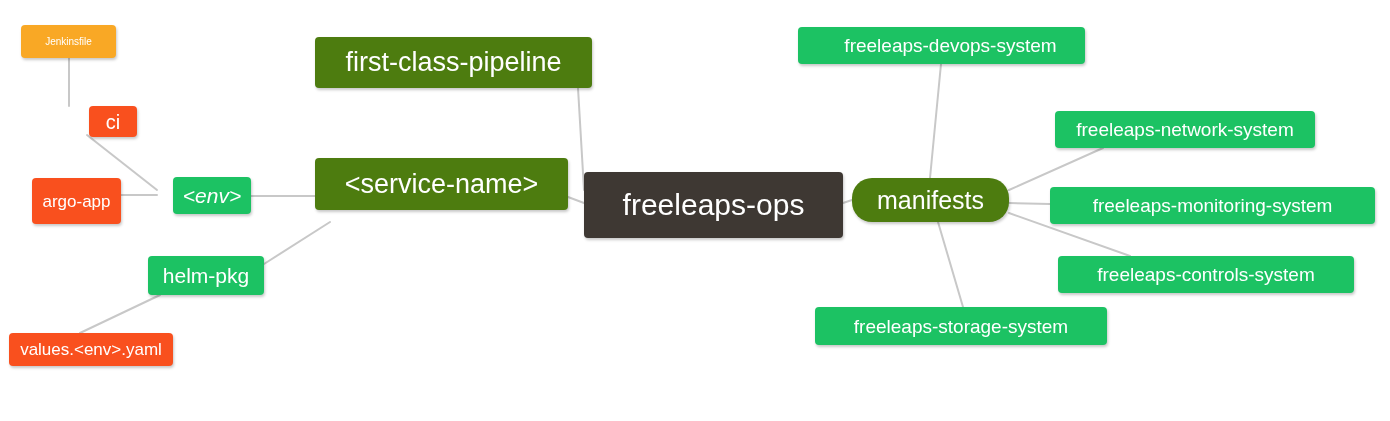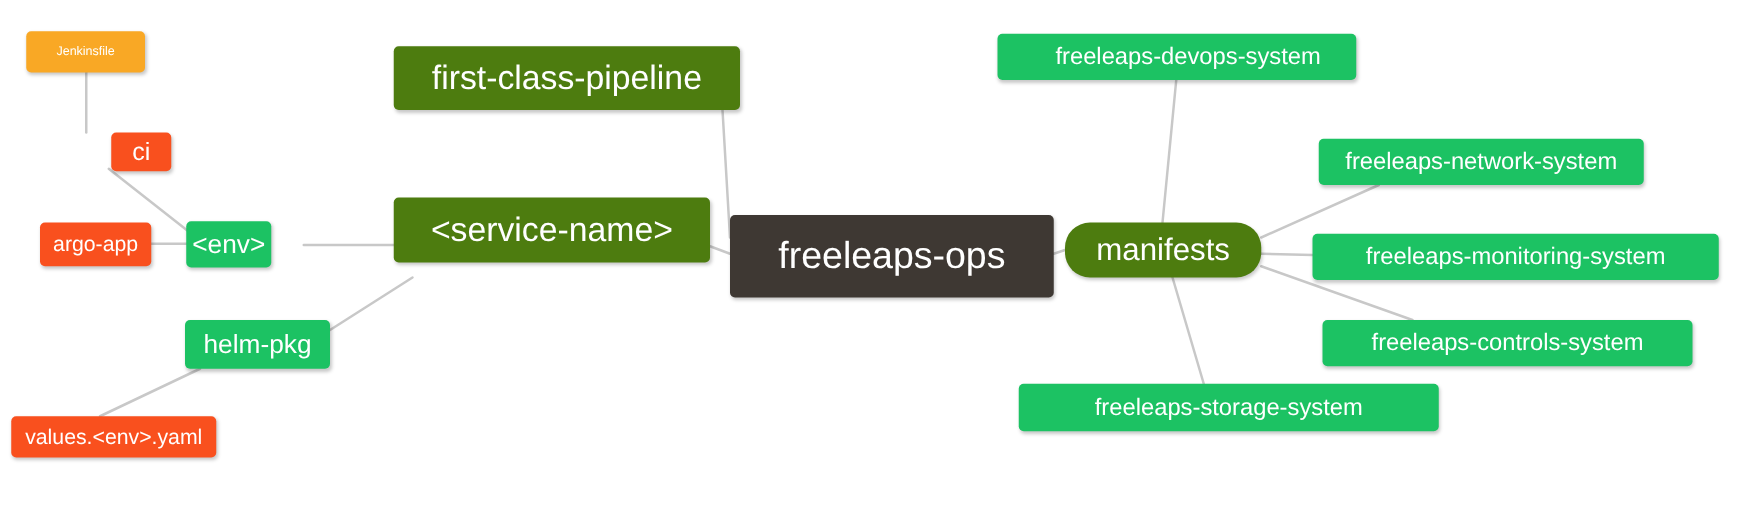--- a/index.html
+++ b/index.html
@@ -54,47 +54,47 @@
       </div>
       <div class="node n-blue" style="left: 315px; top: 37px; width: 277px; height: 51px; font-size: 27px;">
         <span>first-class-pipeline</span>
       </div>
       <div class="node n-blue" style="left: 315px; top: 158px; width: 253px; height: 52px; font-size: 27px;">
         <span>&lt;service-name&gt;</span>
       </div>
       <div class="node n-blue" style="left: 852px; top: 178px; width: 157px; height: 44px; font-size: 25px; border-radius: 20px;">
         <span>manifests</span>
       </div>
-      <div class="node n-green" style="left: 149px; top: 177px; width: 68px; height: 37px; font-size: 21px;">
+      <div class="node n-green" style="left: 173px; top: 177px; width: 78px; height: 37px; font-size: 21px; font-style: italic;">
         <span>&lt;env&gt;</span>
       </div>
       <div class="node n-green" style="left: 148px; top: 256px; width: 116px; height: 39px; font-size: 21px;">
         <span>helm-pkg</span>
       </div>
       <div class="node n-orange" style="left: 21px; top: 25px; width: 95px; height: 33px; font-size: 10px;">
         <span>Jenkinsfile</span>
       </div>
       <div class="node n-red" style="left: 53px; top: 106px; width: 48px; height: 31px; font-size: 20px; margin-left: 36px;">
         <span>ci</span>
       </div>
-      <div class="node n-red" style="left: 32px; top: 178px; width: 89px; height: 35px; font-size: 17px;">
+      <div class="node n-red" style="left: 32px; top: 178px; width: 89px; height: 46px; font-size: 17px;">
         <span>argo-app</span>
       </div>
       <div class="node n-red" style="left: 9px; top: 333px; width: 164px; height: 33px; font-size: 17px;">
         <span>values.&lt;env&gt;.yaml</span>
       </div>
       <div class="node n-green" style="left: 798px; top: 27px; width: 287px; height: 37px; font-size: 19px; padding-left: 18px;">
         <span>freeleaps-devops-system</span>
       </div>
       <div class="node n-green" style="left: 1055px; top: 111px; width: 260px; height: 37px; font-size: 19px;">
         <span>freeleaps-network-system</span>
       </div>
       <div class="node n-green" style="left: 1050px; top: 187px; width: 325px; height: 37px; font-size: 19px;">
         <span>freeleaps-monitoring-system</span>
       </div>
       <div class="node n-green" style="left: 1058px; top: 256px; width: 296px; height: 37px; font-size: 19px;">
         <span>freeleaps-controls-system</span>
       </div>
-      <div class="node n-green" style="left: 815px; top: 307px; width: 336px; height: 38px; font-size: 19px;">
+      <div class="node n-green" style="left: 815px; top: 307px; width: 292px; height: 38px; font-size: 19px;">
         <span>freeleaps-storage-system</span>
       </div>
     </div>
 </div>
 
 </body></html>

